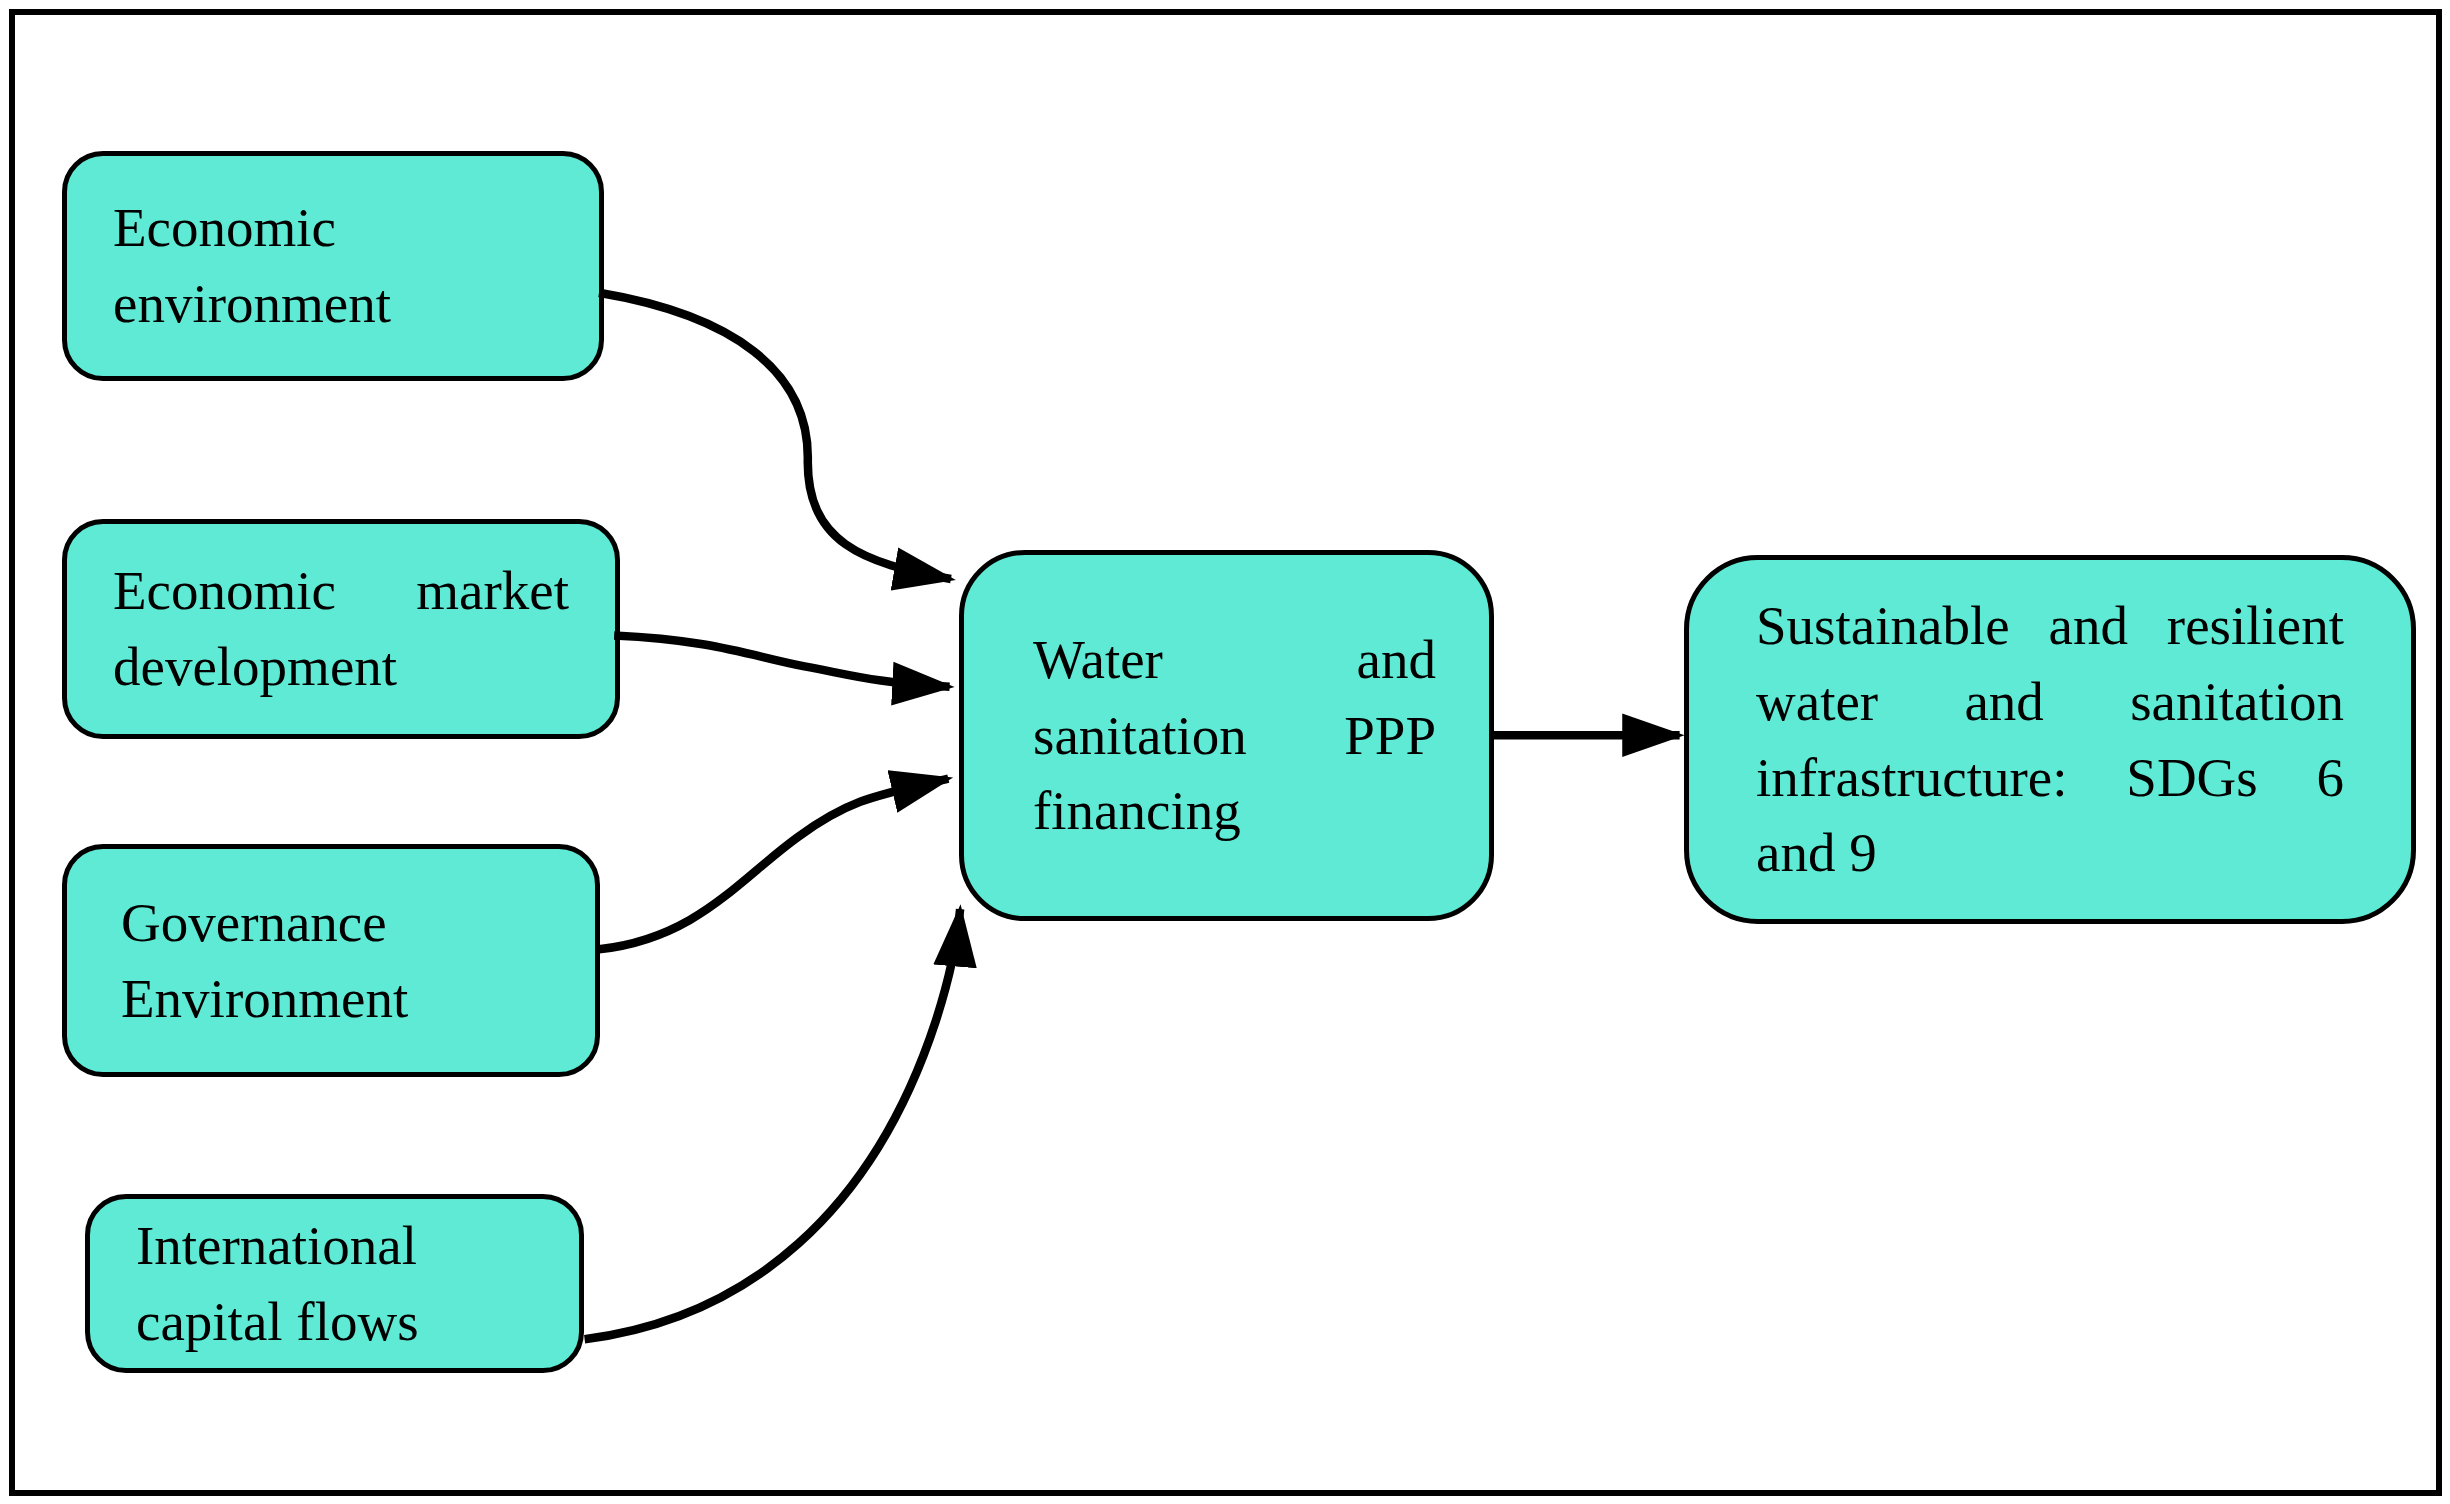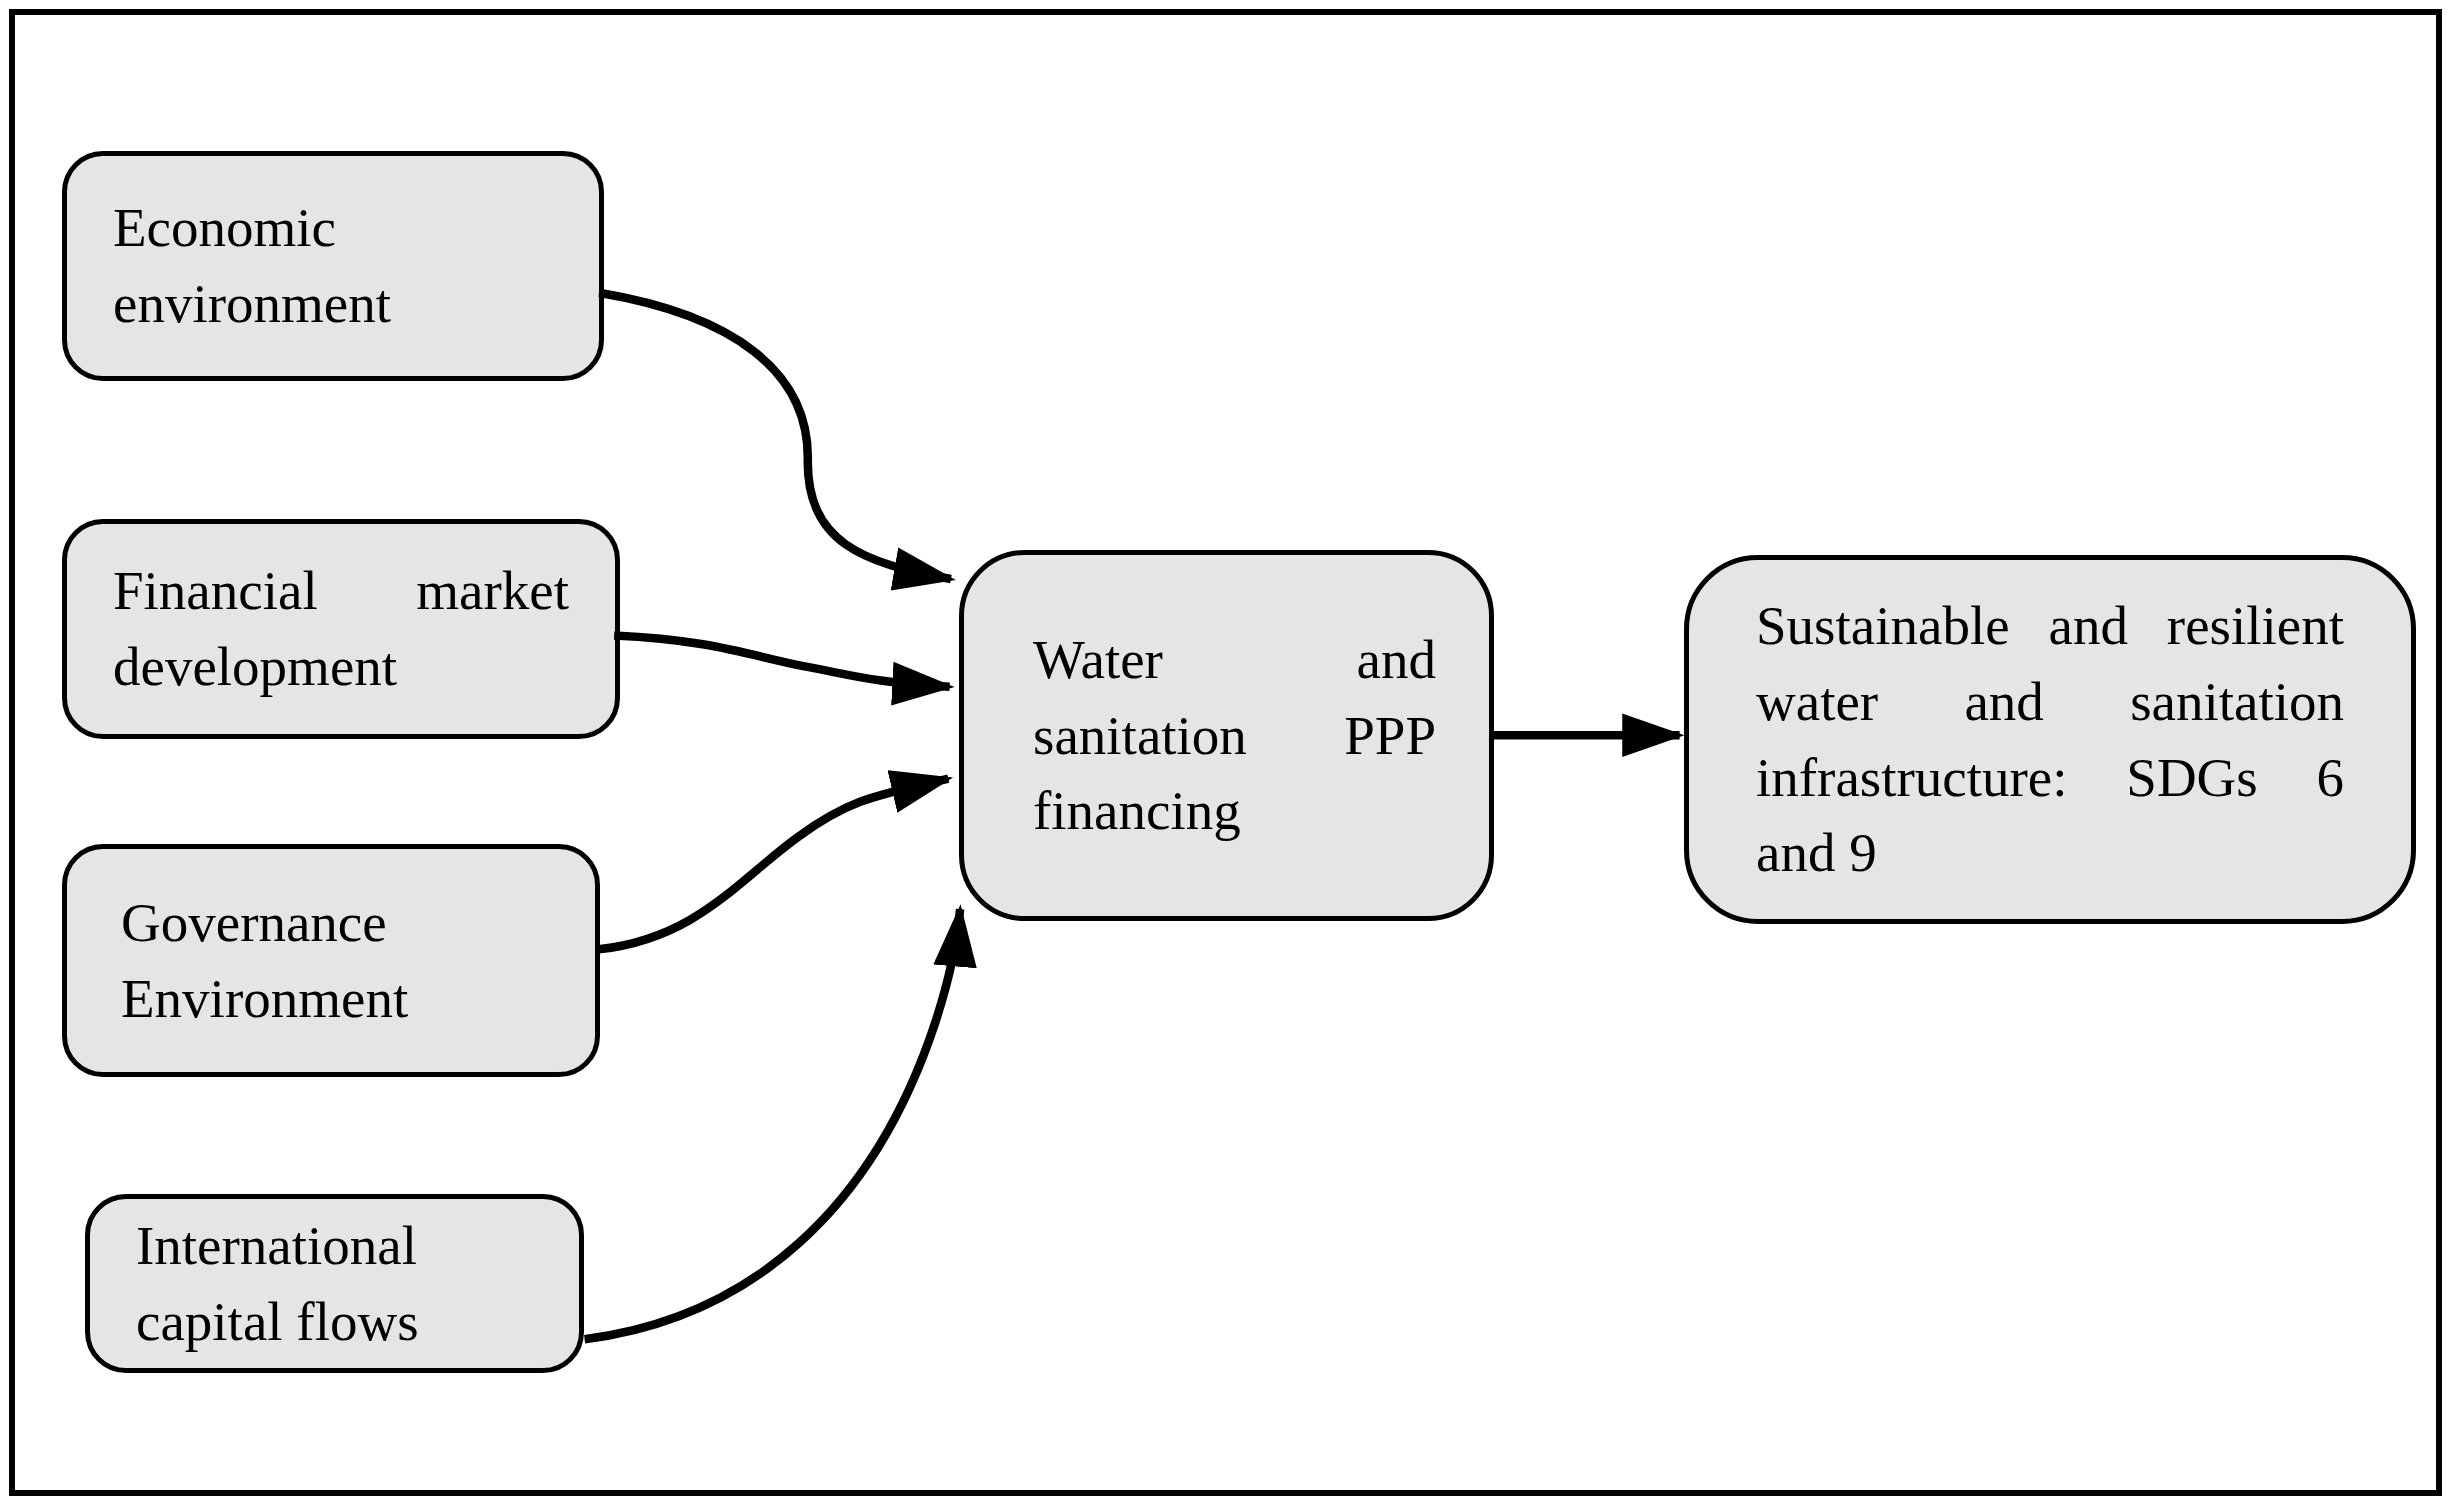--- a/index.html
+++ b/index.html
@@ -24,21 +24,21 @@
     width: 2433px;
     height: 1487px;
     border: 6.6px solid #000000;
     box-sizing: border-box;
     background: transparent;
   }
   .box {
     position: absolute;
     box-sizing: border-box;
     border: 5.9px solid #000000;
-    background: #e5e5e5;
+    background: #5eead4;
     display: flex;
     align-items: center;
   }
   .box .label {
     display: block;
     width: 100%;
     font-size: 55px;
     line-height: 1.38;
     text-align: justify;
     text-align-last: left;
@@ -85,21 +85,21 @@
 
 <div class="stage">
 
   <div class="frame"></div>
 
   <div class="box small box-economic">
     <span class="label">Economic environment</span>
   </div>
 
   <div class="box small box-financial">
-    <span class="label">Financial market development</span>
+    <span class="label">Economic market development</span>
   </div>
 
   <div class="box small box-governance">
     <span class="label">Governance Environment</span>
   </div>
 
   <div class="box small box-capital">
     <span class="label">International capital flows</span>
   </div>
 

